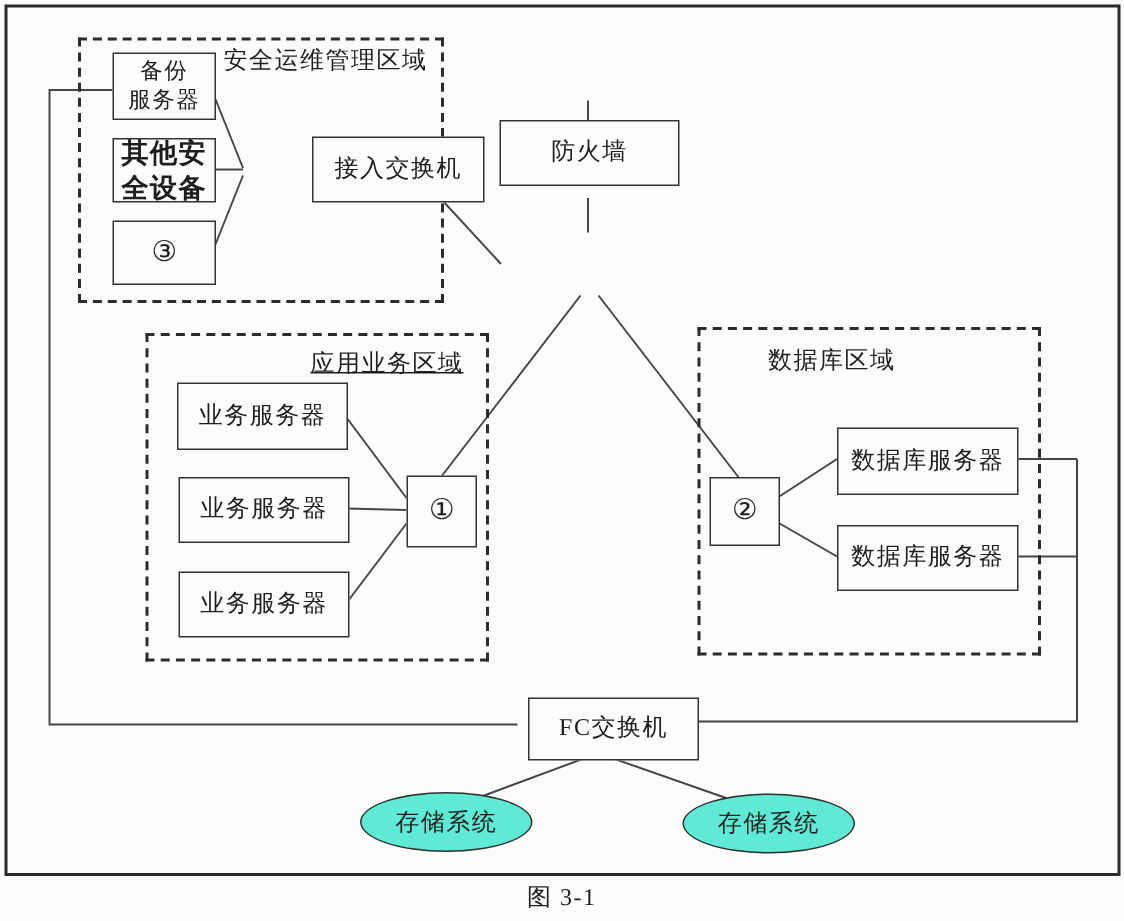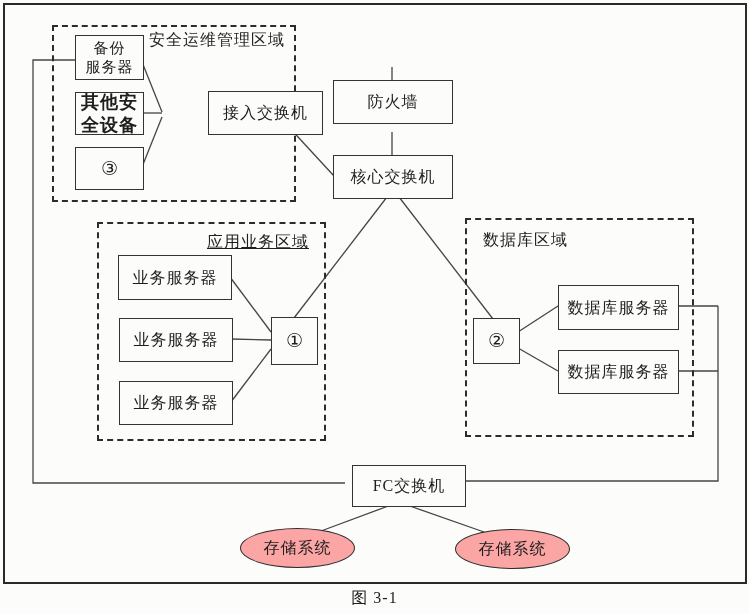--- a/index.html
+++ b/index.html
@@ -25,21 +25,21 @@
   .box{
     position:absolute;z-index:3;
     border:1.6px solid #333;background:#fcfcfa;
     display:flex;align-items:center;justify-content:center;
     font-size:16px;text-align:center;white-space:pre-line;line-height:1.25;
     letter-spacing:1px;
   }
   .mark{font-size:19px;letter-spacing:0;}
   .ellipse{
     position:absolute;z-index:3;
-    border:1.8px solid #2e2e2e;border-radius:50%;background:#fca5a5;
+    border:1.8px solid #2e2e2e;border-radius:50%;background:#5eead4;
     display:flex;align-items:center;justify-content:center;
     font-size:16px;letter-spacing:1px;
   }
   .caption{
     position:absolute;left:0;right:0;top:588px;z-index:3;
     text-align:center;font-size:16px;letter-spacing:1px;
   }
 </style>
 </head>
 <body>
@@ -76,32 +76,31 @@
   <div class="zone-label" style="left:149px;top:30px;">安全运维管理区域</div>
 
   <div class="box" style="left:75px;top:35px;width:67px;height:43px;font-size:15px;">备份
 服务器</div>
   <div class="box" style="left:75px;top:92px;width:67px;height:41px;font-size:18px;font-weight:bold;">其他安
 全设备</div>
   <div class="box mark" style="left:75px;top:147px;width:67px;height:41px;">③</div>
   <div class="box" style="left:162px;top:91px;width:113px;height:42px;margin-left:46px;">接入交换机</div>
 
   <div class="box" style="left:333px;top:80px;width:118px;height:42px;">防火墙</div>
-  <div class="box" style="left:333px;top:155px;width:118px;height:42px;">核心交换机</div>
 
   <div class="zone" style="left:97px;top:222px;width:225px;height:215px;"></div>
   <div class="zone-label" style="left:207px;top:232px;text-decoration:underline;">应用业务区域</div>
 
   <div class="box" style="left:118px;top:255px;width:112px;height:43px;">业务服务器</div>
   <div class="box" style="left:119px;top:318px;width:112px;height:42px;">业务服务器</div>
   <div class="box" style="left:119px;top:381px;width:112px;height:42px;">业务服务器</div>
   <div class="box mark" style="left:271px;top:317px;width:45px;height:46px;">①</div>
 
   <div class="zone" style="left:465px;top:218px;width:225px;height:215px;"></div>
-  <div class="zone-label" style="left:483px;top:230px;">数据库区域</div>
+  <div class="zone-label" style="left:512px;top:230px;">数据库区域</div>
 
   <div class="box mark" style="left:473px;top:318px;width:45px;height:44px;">②</div>
   <div class="box" style="left:558px;top:285px;width:119px;height:43px;">数据库服务器</div>
   <div class="box" style="left:558px;top:350px;width:119px;height:42px;">数据库服务器</div>
 
   <div class="box" style="left:352px;top:465px;width:112px;height:40px;">FC交换机</div>
   <div class="ellipse" style="left:240px;top:528px;width:113px;height:38px;">存储系统</div>
   <div class="ellipse" style="left:455px;top:529px;width:113px;height:38px;">存储系统</div>
 
   <div class="caption">图 3-1</div>

